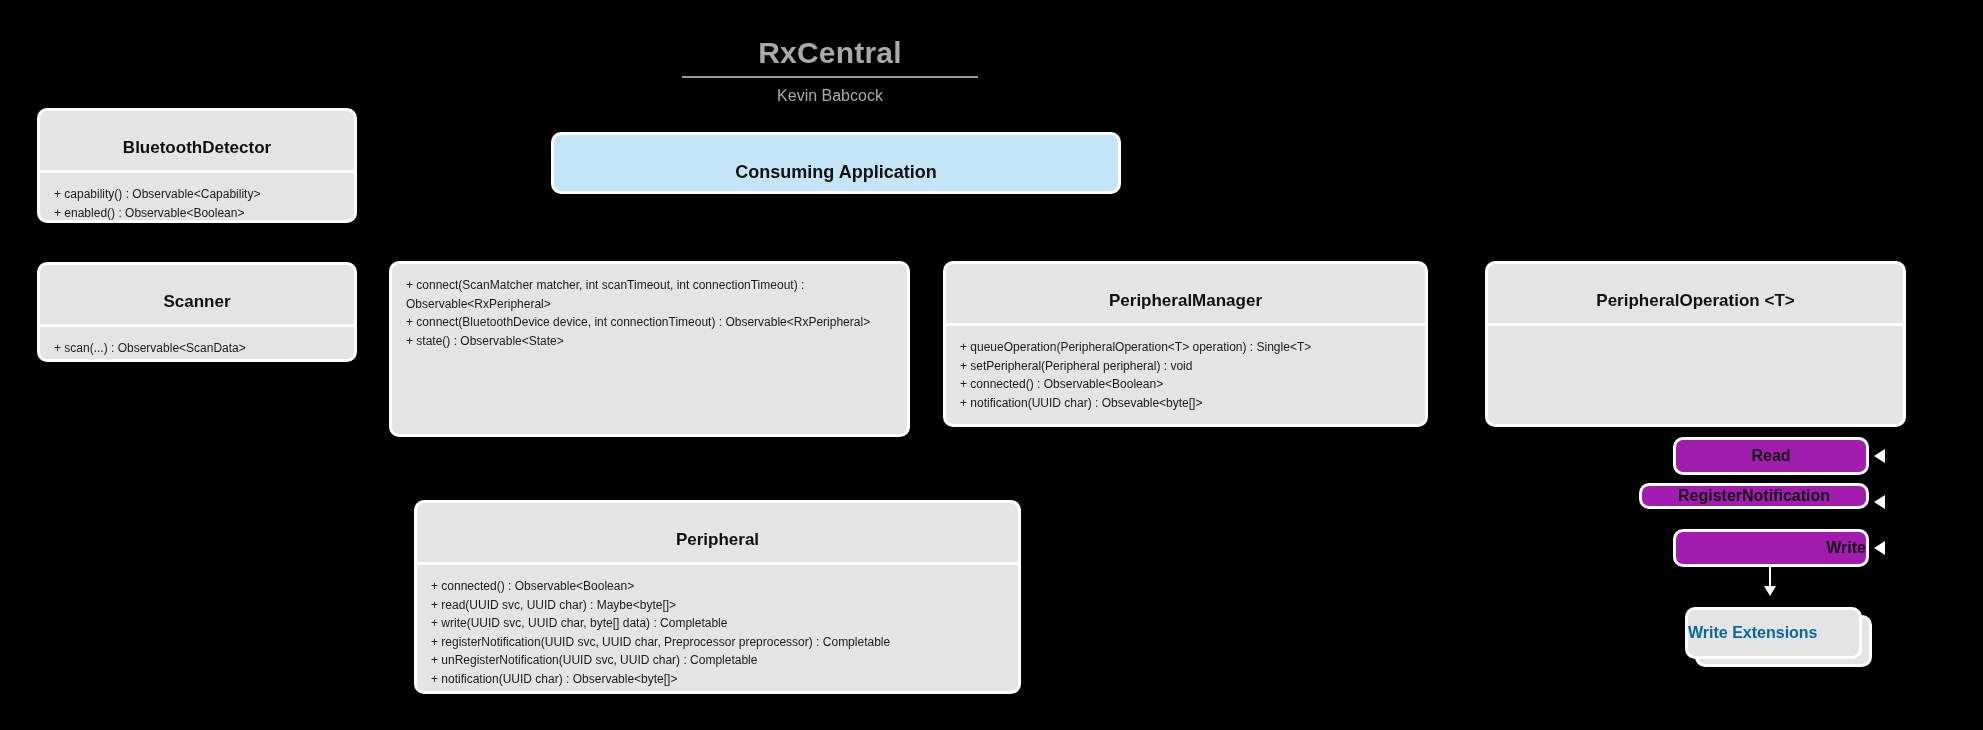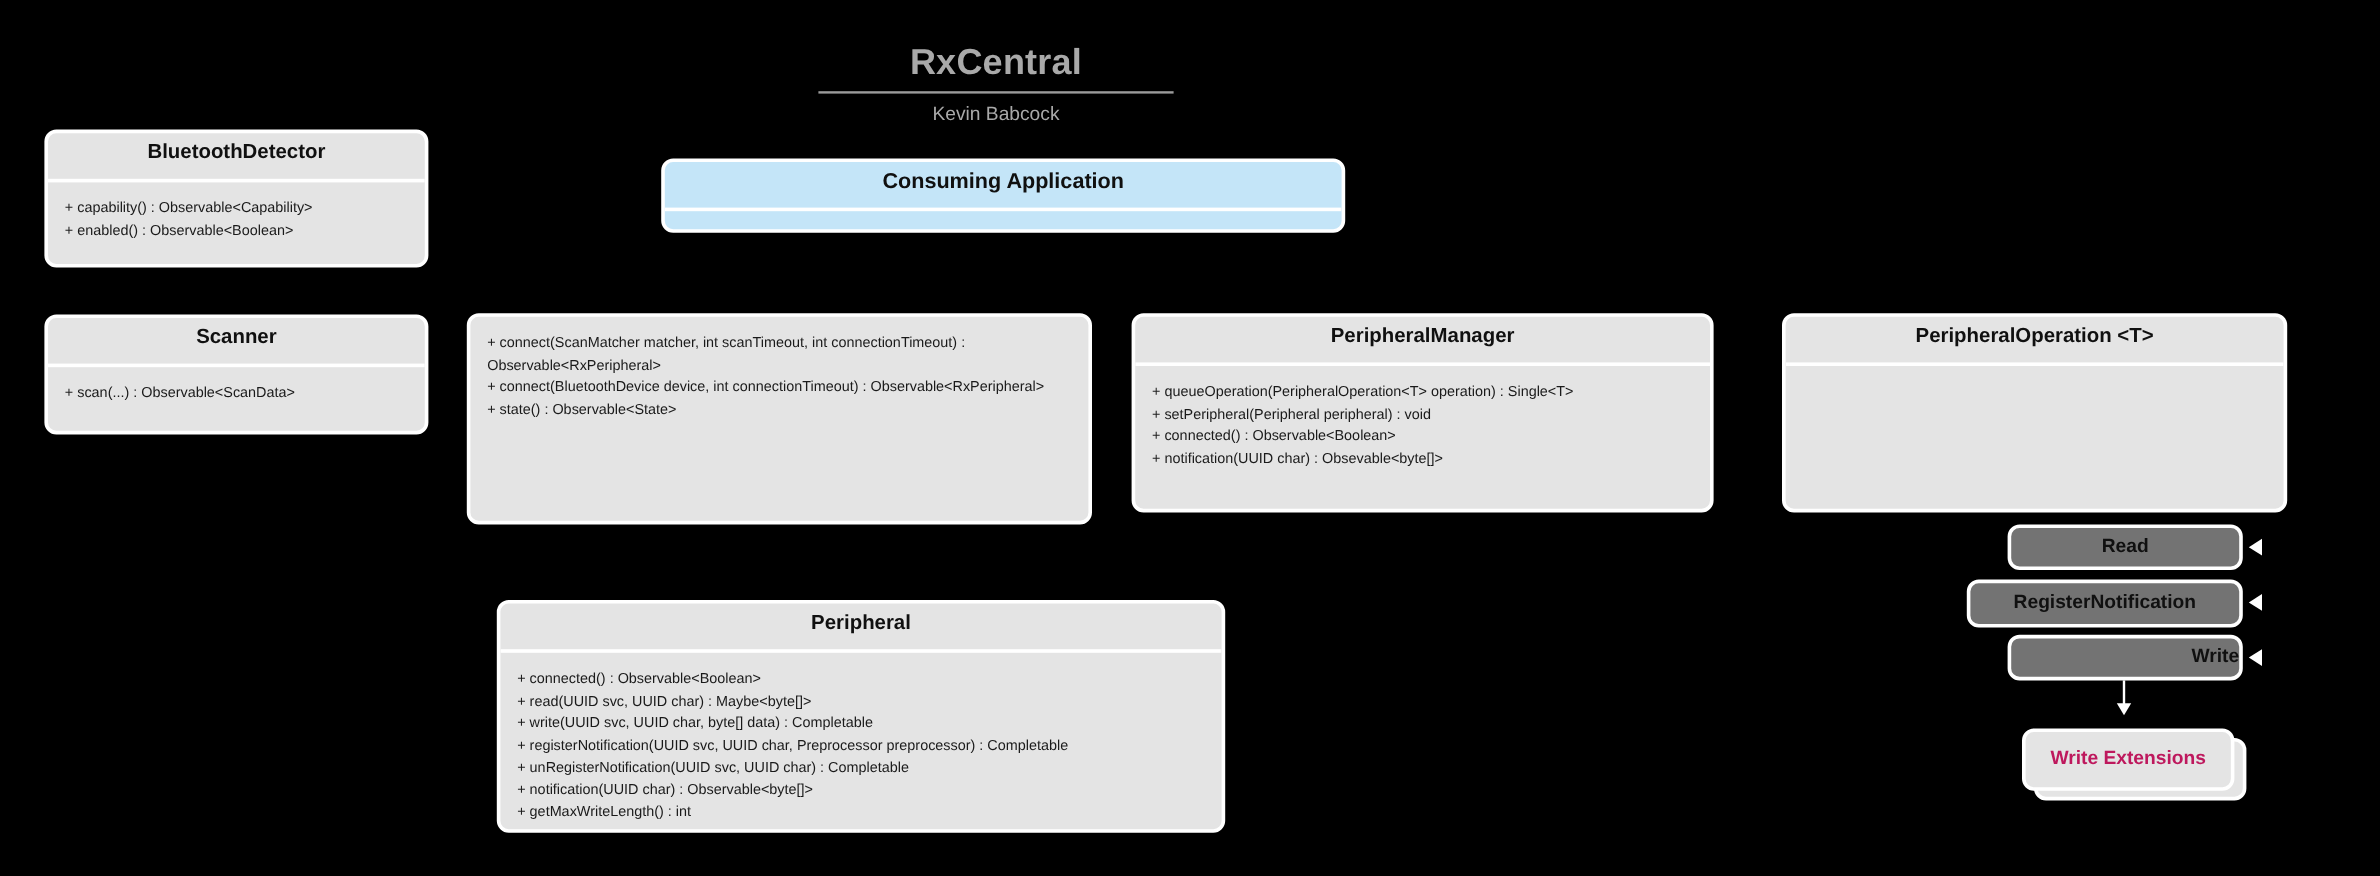--- a/index.html
+++ b/index.html
@@ -51,21 +51,21 @@
     border: 3px solid #ffffff;
     border-radius: 10px;
     box-sizing: border-box;
     overflow: hidden;
   }
   .umlbox .uml-header {
     text-align: center;
     font-weight: bold;
     font-size: 17px;
     color: #101010;
-    padding: 6px 8px 12px 8px;
+    padding: 27px 8px 12px 8px;
     border-bottom: 3px solid #ffffff;
     line-height: 20px;
   }
   .umlbox .uml-body {
     padding: 12px 14px 14px 14px;
     font-size: 12px;
     color: #1a1a1a;
     line-height: 18.5px;
   }
   .umlbox .uml-body .member {
@@ -76,21 +76,21 @@
   .umlbox.blue {
     background: #c4e5f8;
   }
   .umlbox.blue .uml-header {
     font-size: 18px;
   }
 
   
   .simplebox {
     position: absolute;
-    background: #737373;
+    background: #a21caf;
     border: 3px solid #ffffff;
     border-radius: 10px;
     box-sizing: border-box;
     display: flex;
     align-items: center;
     justify-content: center;
     font-weight: bold;
     font-size: 16px;
     color: #101010;
   }
@@ -115,24 +115,23 @@
     left: 0;
     top: 0;
     right: 10px;
     bottom: 8px;
     background: #e4e4e4;
     border: 3px solid #ffffff;
     border-radius: 10px;
     box-sizing: border-box;
     display: flex;
     align-items: center;
-    justify-content: center;
     font-weight: bold;
     font-size: 16px;
-    color: #be185d;
+    color: #0369a1;
   }
 
   
   .arrow-left {
     position: absolute;
     width: 0;
     height: 0;
     border-top: 7px solid transparent;
     border-bottom: 7px solid transparent;
     border-right: 11px solid #ffffff;
@@ -213,21 +212,21 @@
     <div class="member">+ notification(UUID char) : Observable&lt;byte[]&gt;</div>
     <div class="member">+ getMaxWriteLength() : int</div>
   </div>
 </div>
 
 <div class="simplebox" style="left:1673px; top:437px; width:196px; height:38px;">
   <span>Read</span>
 </div>
 <div class="arrow-left" style="left:1874px; top:449px;"></div>
 
-<div class="simplebox" style="left:1639px; top:483px; width:230px; height:40px;">
+<div class="simplebox" style="left:1639px; top:483px; width:230px; height:26px;">
   <span>RegisterNotification</span>
 </div>
 <div class="arrow-left" style="left:1874px; top:495px;"></div>
 
 <div class="simplebox" style="left:1673px; top:529px; width:196px; height:38px;justify-content:flex-end;">
   <span>Write</span>
 </div>
 <div class="arrow-left" style="left:1874px; top:541px;"></div>
 
 <div class="connector-v" style="left:1769px; top:567px; height:23px;"></div>

